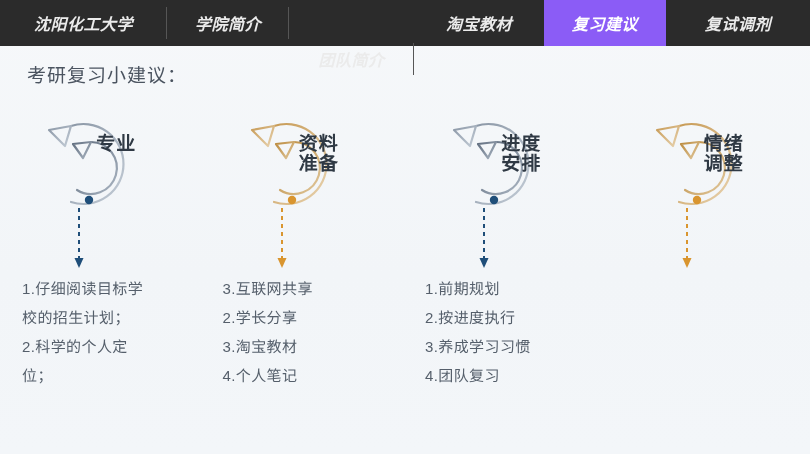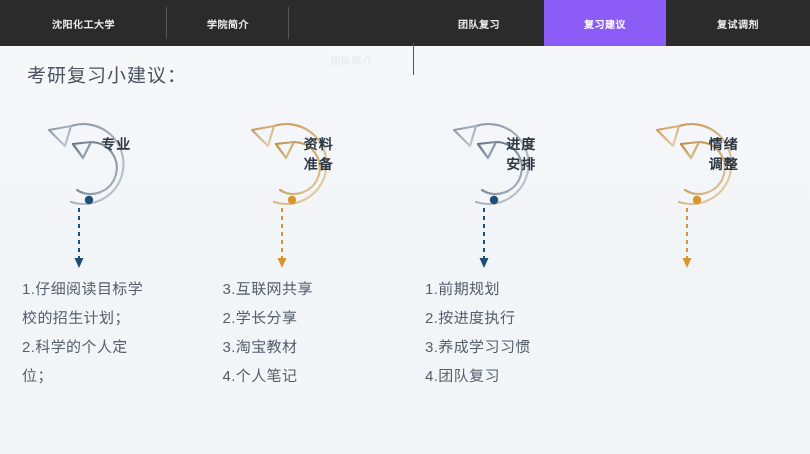--- a/index.html
+++ b/index.html
@@ -35,26 +35,27 @@
     box-sizing: border-box;
   }
   .nav-tab {
     position: relative;
     flex: 0 0 auto;
     display: flex;
     align-items: center;
     justify-content: center;
     height: 46px;
     color: #ebebeb;
-    font-size: 10px;
+    font-size: 16px;
     font-weight: bold;
     letter-spacing: 0.5px;
     white-space: nowrap;
     box-sizing: border-box;
     font-family: "Liberation Sans", "DejaVu Sans", sans-serif;
+    font-style: italic;
   }
   .nav-tab.brand { width: 167px; }
   .nav-tab.t1 { width: 122px; }
   .nav-tab.t2 { width: 125px; margin-top: 36px; }
   .nav-tab.t3 { width: 130px; }
   .nav-tab.t4 { width: 122px; }
   .nav-tab.t5 { width: 144px; }
 
   .nav-tab .divider {
     position: absolute;
@@ -105,21 +106,21 @@
   }
   .badge-wrap svg { display: block; }
 
   .badge-label {
     position: absolute;
     left: 50%;
     top: 30px;
     width: 74px;
     margin-left: -22px;
     text-align: center;
-    font-size: 14px;
+    font-size: 19px;
     line-height: 20px;
     font-weight: bold;
     color: #2f3944;
     letter-spacing: 1px;
     font-family: "Liberation Sans", "DejaVu Sans", sans-serif;
   }
 
   
   .connector {
     position: absolute;
@@ -172,21 +173,21 @@
       <span>学院简介</span>
       <span class="divider"></span>
     </div>
 
     <div class="nav-tab t2">
       <span>团队简介</span>
       <span class="divider"></span>
     </div>
 
     <div class="nav-tab t3 no-div">
-      <span>团队复习</span>
+      <span>淘宝教材</span>
 
     </div>
 
     <div class="nav-tab t4 active">
       <span>复习建议</span>
     </div>
 
     <div class="nav-tab t5 no-div">
       <span>复试调剂</span>
     </div>

